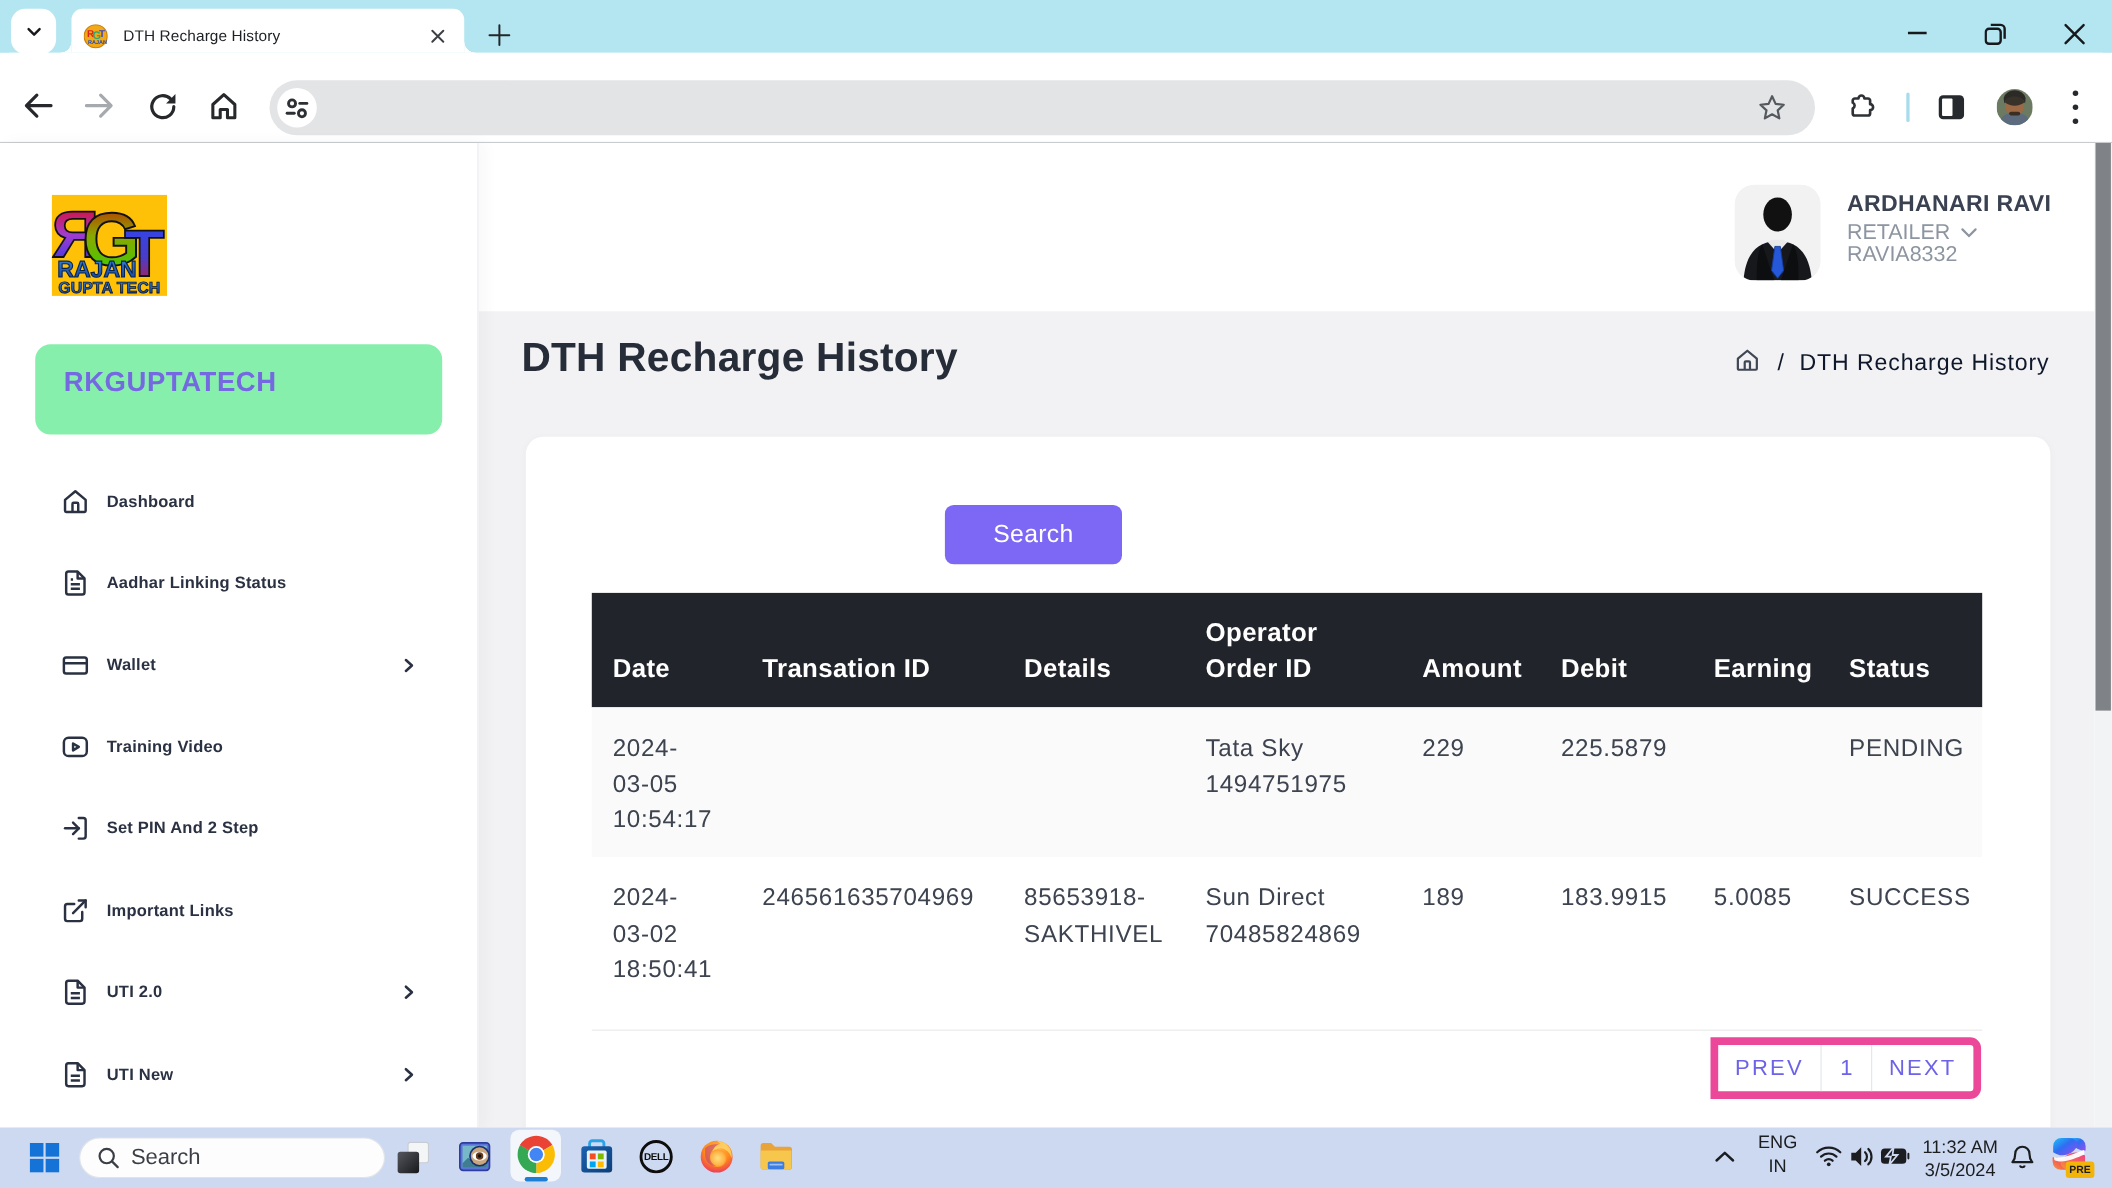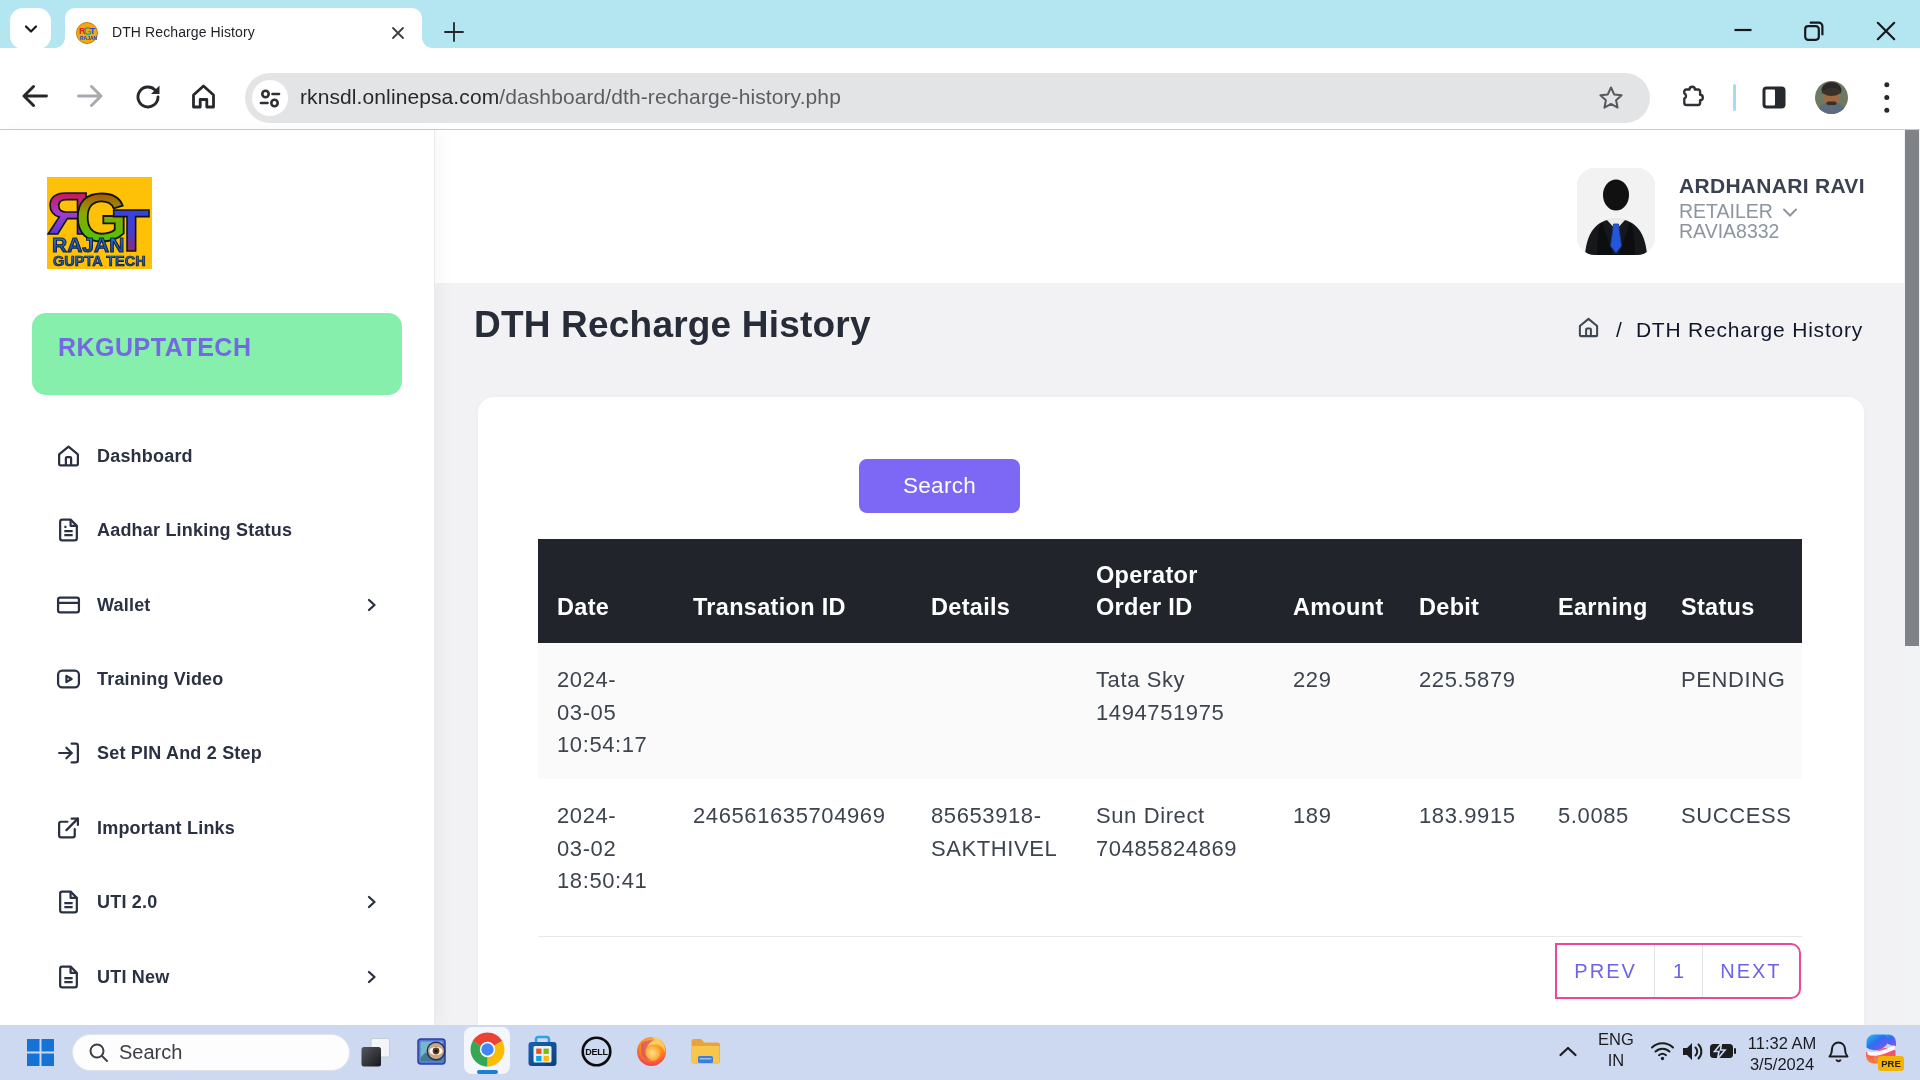--- a/index.html
+++ b/index.html
@@ -21,21 +21,21 @@
 #vsep{left:1733px;top:84px;width:3px;height:27px;background:#a8dcec;border-radius:2px;}
 #avatarbtn{left:1815px;top:81px;width:33px;height:33px;border-radius:50%;overflow:hidden;}
 
 #whitebar{left:0;top:130px;width:1904px;height:153px;background:#fff;}
 #contentbg{left:435px;top:283px;width:1469px;height:742px;background:#f2f2f4;}
 #sidebar{left:0;top:130px;width:435px;height:895px;background:#fff;border-right:1px solid #eaeaee;box-shadow:6px 0 14px rgba(40,40,60,.04);}
 #brand{left:32px;top:313px;width:370px;height:82px;background:#86efac;border-radius:14px;}
 #brand span{position:absolute;left:26px;top:20px;font-size:25px;font-weight:bold;color:#7569e2;letter-spacing:.5px;}
 .mitem{left:0;width:435px;height:40px;}
 .mitem svg{position:absolute;left:56px;top:50%;transform:translateY(-50%);}
-.mitem .lbl{position:absolute;left:97px;top:50%;transform:translateY(-50%);font-size:18px;font-weight:600;color:#2a3142;letter-spacing:.2px;}
+.mitem .lbl{position:absolute;left:97px;top:50%;transform:translateY(-50%);font-size:15px;font-weight:600;color:#2a3142;letter-spacing:.2px;}
 .mitem .chev{position:absolute;left:364px;top:50%;transform:translateY(-50%);}
 
 #uavatar{left:1577px;top:168px;width:78px;height:87px;border-radius:18px;background:#f1f1f2;overflow:hidden;}
 #uname{left:1679px;top:174px;font-size:21px;font-weight:bold;color:#3a4150;letter-spacing:.3px;}
 #urole{left:1679px;top:200px;font-size:19.5px;color:#8d95a0;}
 #uid{left:1679px;top:220px;font-size:19.5px;color:#8d95a0;}
 
 #h1{left:474px;top:304px;font-size:37px;font-weight:bold;color:#272d38;letter-spacing:.2px;}
 #bcrumb{left:1577px;top:316px;width:287px;}
 #bcrumb .t{position:absolute;left:39px;top:2px;font-size:21px;color:#0f172a;letter-spacing:.8px;white-space:nowrap;}
@@ -45,21 +45,21 @@
 #sel svg{position:absolute;right:20px;top:21px;}
 #btn{left:381px;top:62px;width:161px;height:54px;background:#7d68f5;border-radius:8px;color:#fff;font-size:22.5px;display:flex;align-items:center;justify-content:center;letter-spacing:.3px;}
 
 #thead{left:60px;top:142px;width:1264px;height:104px;background:#21242b;color:#fff;font-weight:bold;font-size:23.5px;}
 #thead span{position:absolute;letter-spacing:.3px;}
 .trow{left:60px;width:1264px;font-size:22px;color:#3d4450;letter-spacing:.6px;}
 .trow div{position:absolute;line-height:32.6px;}
 #row1{top:246px;height:136px;background:#fafafa;}
 #row2{top:382px;height:158px;background:#fff;border-bottom:1px solid #e8e8ea;}
 
-#pager{left:1077px;top:546px;width:246px;height:56px;display:flex;border:2px solid #ec4899;border-radius:0 10px 10px 0;color:#6c63e8;font-size:20px;letter-spacing:2px;}
+#pager{left:1077px;top:546px;width:246px;height:56px;display:flex;border:7px solid #ec4899;border-radius:0 10px 10px 0;color:#6c63e8;font-size:20px;letter-spacing:2px;}
 #pager div{display:flex;align-items:center;justify-content:center;}
 #pager .a{width:99px;border-right:1px solid #e1e5ea;}
 #pager .b{width:48px;border-right:1px solid #e1e5ea;letter-spacing:0;}
 #pager .c{width:97px;}
 
 #sbar{left:1904px;top:130px;width:16px;height:895px;background:#f2f3f4;}
 #sthumb{left:1905px;top:130px;width:14px;height:516px;background:#7f8286;}
 
 #taskbar{left:0;top:1025px;width:1920px;height:55px;background:#cdd9f0;}
 #tsearch{left:72px;top:1034px;width:278px;height:37px;background:#fdfdfe;border:1px solid #e0e4ea;border-radius:19px;}
@@ -124,21 +124,20 @@
 <div class="abs" id="omnibox">
   <div class="abs" style="left:7px;top:7px;width:36px;height:36px;border-radius:50%;background:#fff;"></div>
   <svg class="abs" style="left:11px;top:11px" width="28" height="28" viewBox="0 0 28 28">
     <g stroke="#2d3034" stroke-width="2.6" fill="none" stroke-linecap="round">
       <path d="M16.5 10 H23"></path>
         <path d="M5 19 H11.5"></path>
     </g>
     <circle cx="9.5" cy="10" r="3.2" fill="#fff" stroke="#2d3034" stroke-width="2.6"></circle>
     <circle cx="18.5" cy="19" r="3.2" fill="#fff" stroke="#2d3034" stroke-width="2.6"></circle>
   </svg>
-  <span class="abs" id="urltext">rknsdl.onlinepsa.com<span class="path">/dashboard/dth-recharge-history.php</span></span>
   <svg class="abs" style="left:1352px;top:11px" width="28" height="28" viewBox="0 0 28 28">
       <path d="M14 3.5 L17.2 10.4 L24.6 11.2 L19.1 16.3 L20.6 23.6 L14 19.9 L7.4 23.6 L8.9 16.3 L3.4 11.2 L10.8 10.4 Z" fill="none" stroke="#55595e" stroke-width="2" stroke-linejoin="round"></path>
     </svg>
 </div>
 <svg class="abs" style="left:1678px;top:81px" width="29" height="29" viewBox="0 0 29 29">
     <path d="M8.2 8.5 h3.3 a2.7 2.7 0 0 1 5.4 0 h3.3 a1.9 1.9 0 0 1 1.9 1.9 v3.3 a2.7 2.7 0 0 1 0 5.4 v3 a1.9 1.9 0 0 1 -1.9 1.9 H8.2 a1.9 1.9 0 0 1 -1.9 -1.9 v-4.5 a2.9 2.9 0 0 0 0 -5.3 v-1.9 A1.9 1.9 0 0 1 8.2 8.5 Z" fill="none" stroke="#2e3236" stroke-width="2.4" stroke-linejoin="round"></path>
   </svg>
 <div class="abs" id="vsep"></div>
 <svg class="abs" style="left:1761px;top:84px" width="26" height="27" viewBox="0 0 26 27">
     <rect x="1.5" y="2.5" width="23" height="22" rx="4" fill="#26292d"></rect>

